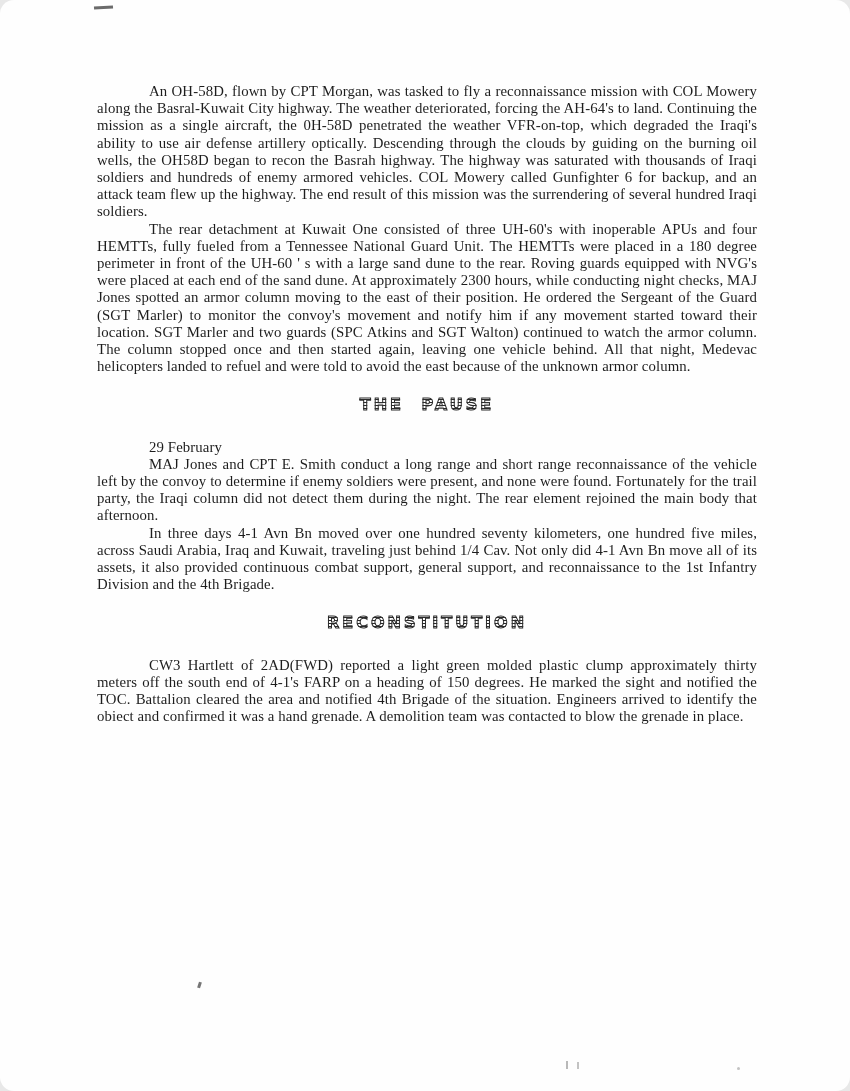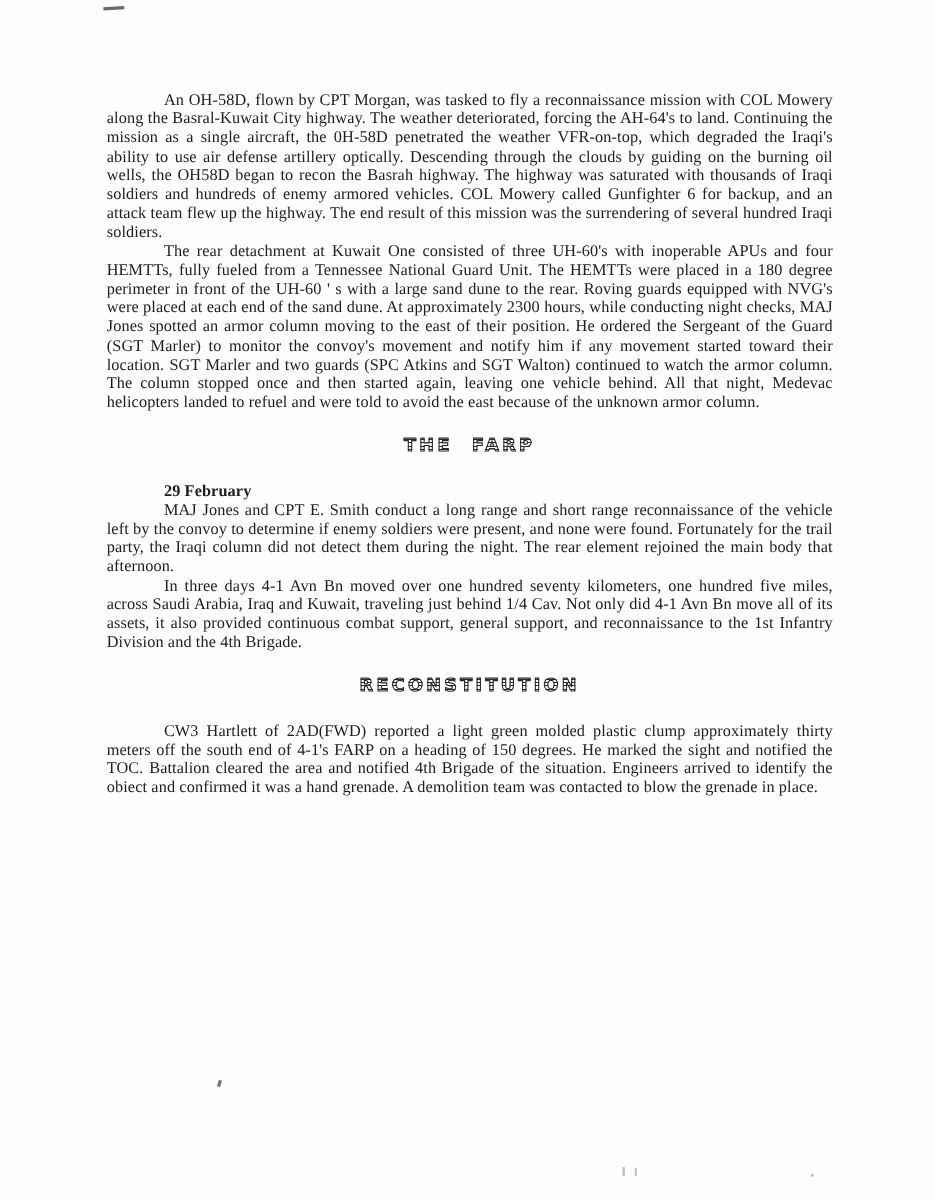--- a/index.html
+++ b/index.html
@@ -8,20 +8,21 @@
     background: #e8e8e8;
   }
   .page {
     position: relative;
     width: 850px;
     height: 1091px;
     background: #fefefe;
     overflow: hidden;
     font-family: "Liberation Serif", "DejaVu Serif", serif;
     color: #1d1d1d;
+    border-radius: 14px;
   }
   .content {
     position: absolute;
     left: 97px;
     top: 83px;
     width: 660px;
     font-size: 14.8px;
     line-height: 17.2px;
   }
   .content p {
@@ -41,21 +42,20 @@
     color: transparent;
     -webkit-text-stroke: 1px #2b2b2b;
     background-image: repeating-linear-gradient(to bottom, #2b2b2b 0px, #2b2b2b 1px, rgba(0,0,0,0) 1px, rgba(0,0,0,0) 3px);
     -webkit-background-clip: text;
     background-clip: text;
   }
   .date-line {
     margin: 0;
     text-align: left;
     text-indent: 0;
-    font-weight: bold;
   }
   .date-gap {
     margin-top: 16px;
   }
   
   .artifact {
     position: absolute;
     background: #3a3a3a;
   }
   .artifact-top {
@@ -93,21 +93,21 @@
 <div class="page">
 
   <div class="artifact artifact-top"></div>
 
   <div class="content">
 
     <p>An OH-58D, flown by CPT Morgan, was tasked to fly a reconnaissance mission with COL Mowery along the Basral-Kuwait City highway. The weather deteriorated, forcing the AH-64's to land. Continuing the mission as a single aircraft, the 0H-58D penetrated the weather VFR-on-top, which degraded the Iraqi's ability to use air defense artillery optically. Descending through the clouds by guiding on the burning oil wells, the OH58D began to recon the Basrah highway. The highway was saturated with thousands of Iraqi soldiers and hundreds of enemy armored vehicles. COL Mowery called Gunfighter 6 for backup, and an attack team flew up the highway. The end result of this mission was the surrendering of several hundred Iraqi soldiers.</p>
 
     <p>The rear detachment at Kuwait One consisted of three UH-60's with inoperable APUs and four HEMTTs, fully fueled from a Tennessee National Guard Unit. The HEMTTs were placed in a 180 degree perimeter in front of the UH-60 ' s with a large sand dune to the rear. Roving guards equipped with NVG's were placed at each end of the sand dune. At approximately 2300 hours, while conducting night checks, MAJ Jones spotted an armor column moving to the east of their position. He ordered the Sergeant of the Guard (SGT Marler) to monitor the convoy's movement and notify him if any movement started toward their location. SGT Marler and two guards (SPC Atkins and SGT Walton) continued to watch the armor column. The column stopped once and then started again, leaving one vehicle behind. All that night, Medevac helicopters landed to refuel and were told to avoid the east because of the unknown armor column.</p>
 
-    <div class="section-heading">THE FARP</div>
+    <div class="section-heading">THE PAUSE</div>
 
     <p class="date-line">29 February</p>
 
     <p>MAJ Jones and CPT E. Smith conduct a long range and short range reconnaissance of the vehicle left by the convoy to determine if enemy soldiers were present, and none were found. Fortunately for the trail party, the Iraqi column did not detect them during the night. The rear element rejoined the main body that afternoon.</p>
 
     <p>In three days 4-1 Avn Bn moved over one hundred seventy kilometers, one hundred five miles, across Saudi Arabia, Iraq and Kuwait, traveling just behind 1/4 Cav. Not only did 4-1 Avn Bn move all of its assets, it also provided continuous combat support, general support, and reconnaissance to the 1st Infantry Division and the 4th Brigade.</p>
 
     <div class="section-heading">RECONSTITUTION</div>
 
 

